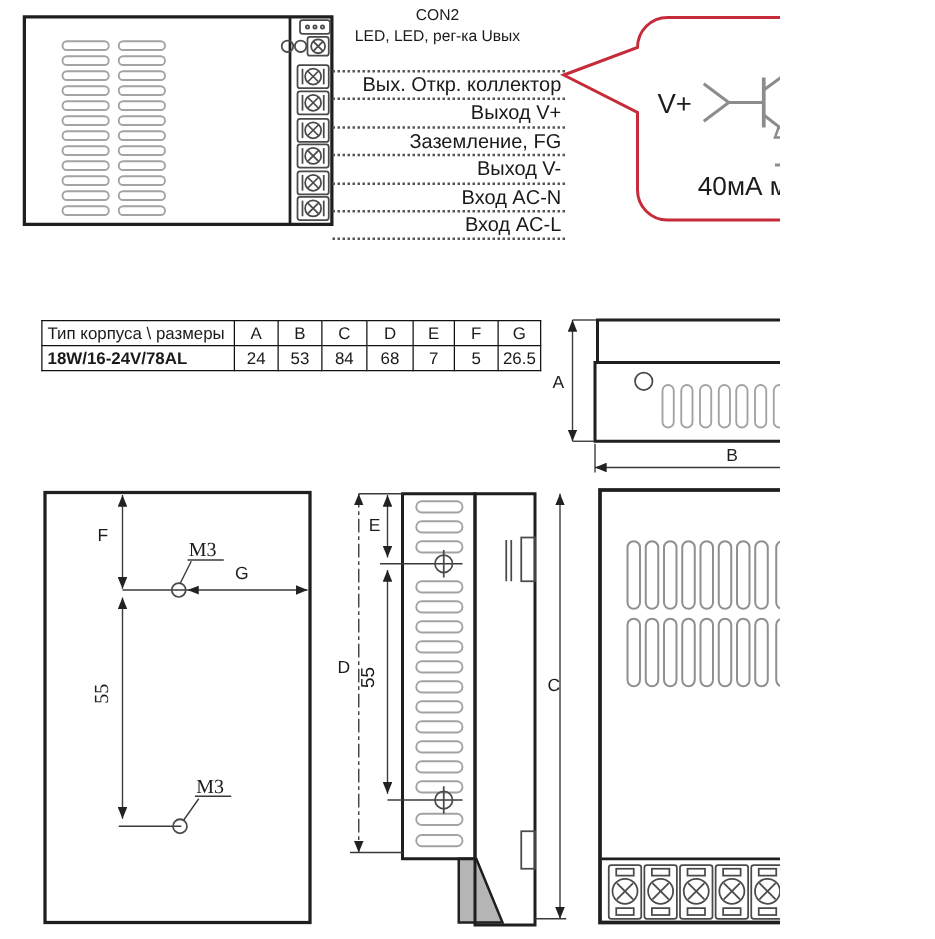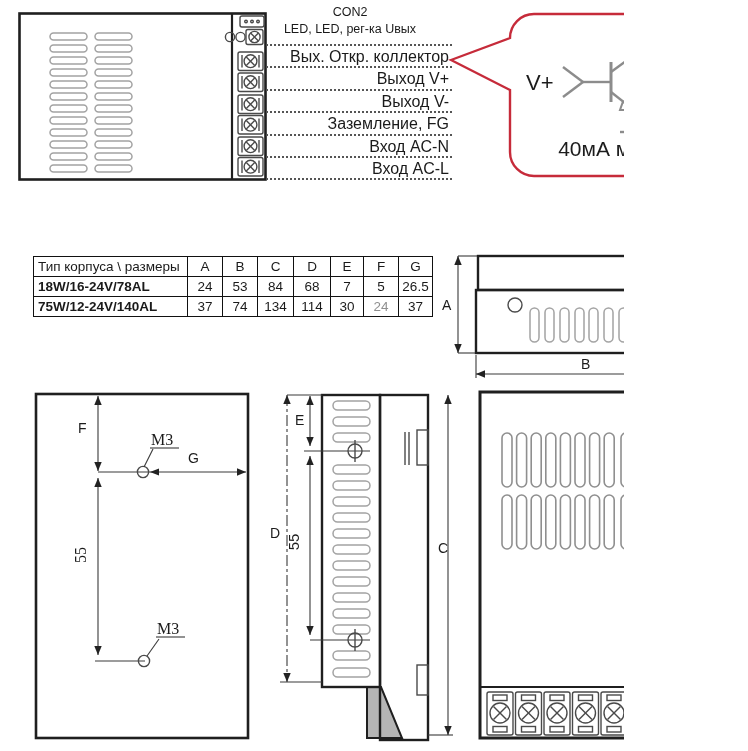--- a/index.html
+++ b/index.html
@@ -3,21 +3,21 @@
 <meta charset="utf-8">
 <style>
   html,body{margin:0;padding:0;background:#fff;}
   #page{position:relative;width:624px;height:751px;background:#ffffff;overflow:hidden;
         font-family:"Liberation Sans",sans-serif;color:#1a1a1a;}
   .abs{position:absolute;}
   svg{display:block;overflow:visible;}
   svg text{font-family:"Liberation Sans",sans-serif;fill:#1c1c1c;}
   .serif{font-family:"Liberation Serif",serif;}
   
-  #pin-labels{position:absolute;left:266px;top:44px;width:186px;border-top:2px dotted #555;}
+  #pin-labels{position:absolute;left:266px;top:56px;width:186px;border-top:2px dotted #555;}
   .pin-row{height:20.4px;border-bottom:2px dotted #555;text-align:right;
            font-size:16px;line-height:21px;padding-right:3px;white-space:nowrap;}
   .con2-t{position:absolute;left:280px;top:5px;width:140px;text-align:center;font-size:12.5px;}
   .con2-s{position:absolute;left:258px;top:22px;width:184px;text-align:center;font-size:12.5px;}
   
   #size-table{position:absolute;left:33px;top:256px;border-collapse:collapse;table-layout:fixed;}
   #size-table td,#size-table th{border:1.6px solid #111;padding:0;height:19px;
         font-size:13.5px;text-align:center;vertical-align:middle;background:#fff;}
   #size-table th{font-weight:normal;}
   #size-table td.rowlabel{text-align:left;font-weight:bold;padding-left:4px;}
@@ -92,22 +92,22 @@
       <use href="#tlt" y="63.5"></use>
     <use href="#tlt" y="85"></use>
       <use href="#tlt" y="105.5"></use>
   </svg>
 
   <div class="con2-t">CON2</div>
   <div class="con2-s">LED, LED,  рег-ка Uвых</div>
   <div id="pin-labels">
     <div class="pin-row">Вых. Откр. коллектор</div>
     <div class="pin-row">Выход V+</div>
+    <div class="pin-row">Заземление, FG</div>
     <div class="pin-row">Выход V-</div>
-    <div class="pin-row">Заземление, FG</div>
     <div class="pin-row">Вход AC-N</div>
     <div class="pin-row">Вход  AC-L</div>
   </div>
 
   <svg class="abs" style="left:448px;top:6px" width="300" height="178">
     <path d="M 3 54 L 62 32 A 24 24 0 0 1 86 8 L 250 8 A 24 24 0 0 1 274 32
              L 274 146 A 24 24 0 0 1 250 170 L 86 170 A 24 24 0 0 1 62 146 L 62 84 Z" fill="#ffffff" stroke="#c62b3a" stroke-width="2.4"></path>
     <g stroke="#8c8c8c" stroke-width="2.4" fill="none">
       <line x1="163" y1="56" x2="163" y2="96" stroke-width="3"></line>
       <line x1="135" y1="76" x2="163" y2="76"></line>
@@ -153,30 +153,20 @@
     <tr>
       <td class="rowlabel">18W/16-24V/78AL</td>
       <td>24</td>
       <td>53</td>
       <td>84</td>
       <td>68</td>
       <td>7</td>
       <td>5</td>
       <td>26.5</td>
     </tr>
-    <tr>
-      <td class="rowlabel">75W/12-24V/140AL</td>
-      <td>37</td>
-      <td>74</td>
-      <td>134</td>
-      <td>114</td>
-      <td>30</td>
-      <td class="muted">24</td>
-      <td>37</td>
-    </tr>
   </tbody>
     </table>
 
   <svg class="abs" style="left:440px;top:248px" width="308" height="133">
     <defs>
       <marker id="m1" markerWidth="9" markerHeight="7" refX="8.5" refY="3.5" orient="auto-start-reverse">
         <path d="M0,0 L8.5,3.5 L0,7 z" fill="#222"></path>
       </marker>
     </defs>
     <rect x="38" y="8" width="214" height="34" class="edge" stroke-width="2.4"></rect>

